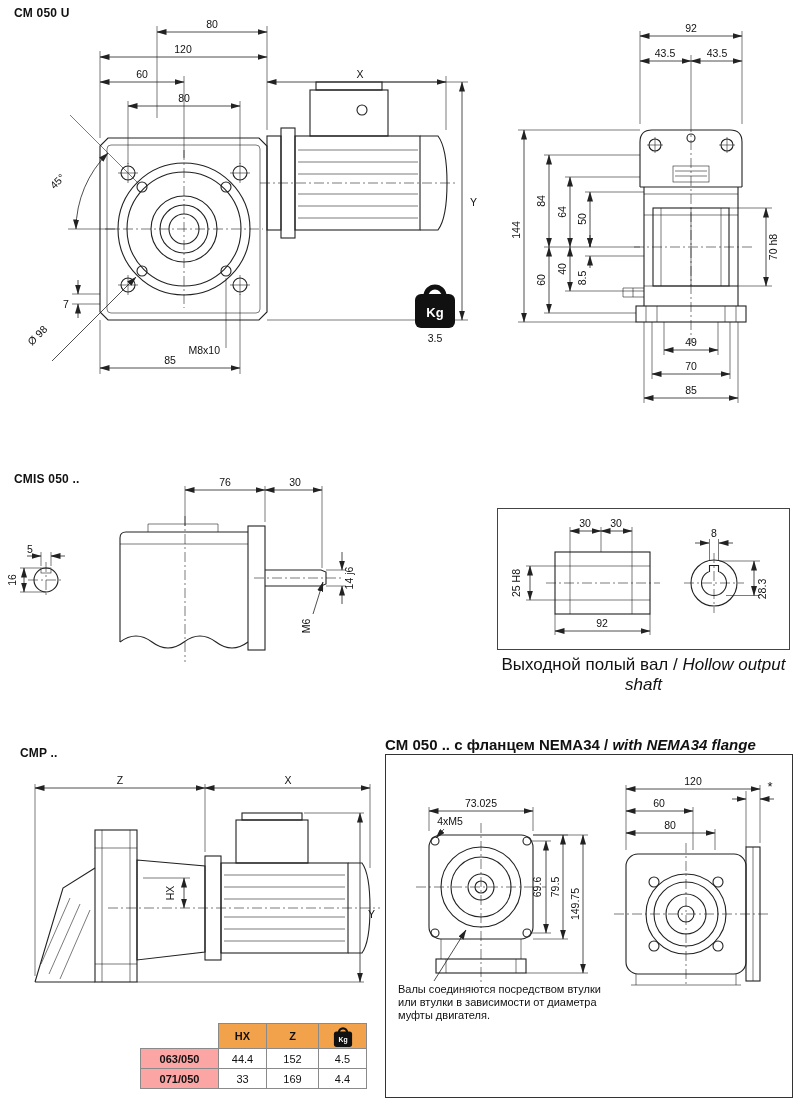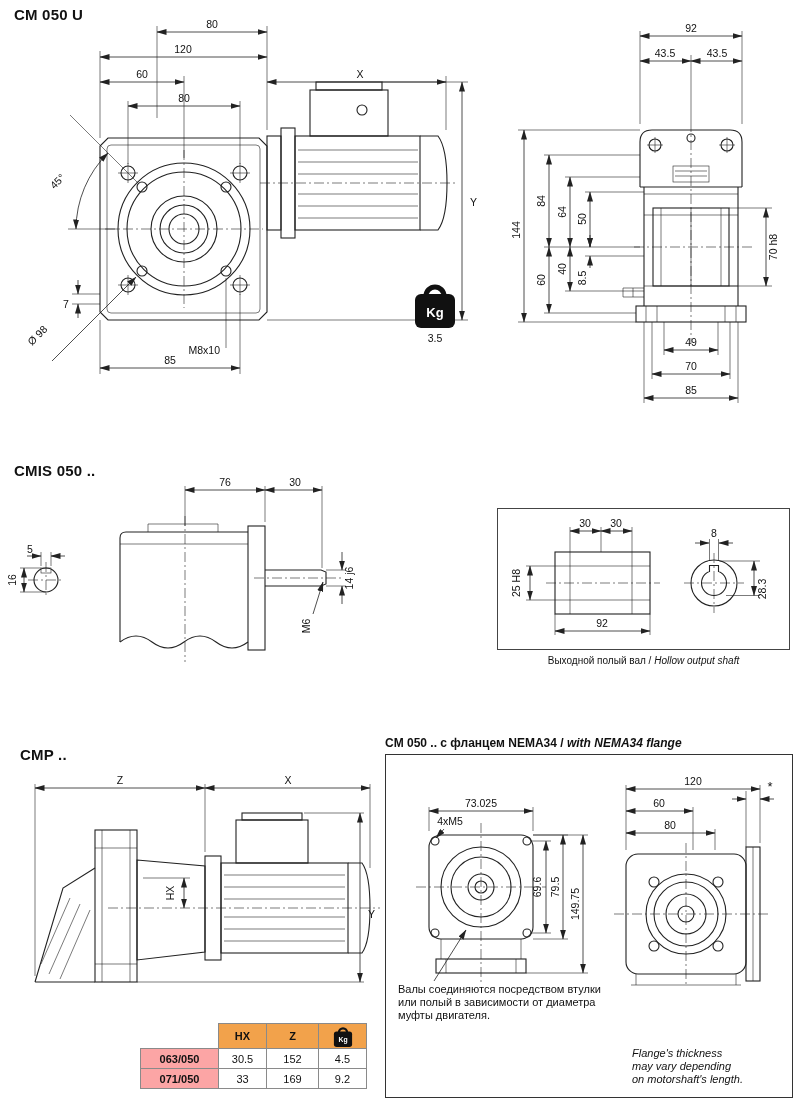--- a/index.html
+++ b/index.html
@@ -1,29 +1,29 @@
 <!DOCTYPE html>
 <html><head>
 <meta charset="utf-8">
 <style>
   *{margin:0;padding:0;box-sizing:border-box}
   body{background:#fff;font-family:"Liberation Sans",sans-serif;color:#111}
   .page{position:relative;width:796px;height:1102px;background:#fff;overflow:hidden}
   .abs{position:absolute}
   svg{overflow:visible;display:block}
-  .sec-title{position:absolute;font-size:15px;font-weight:bold;letter-spacing:.2px}
+  .sec-title{position:absolute;font-size:12px;font-weight:bold;letter-spacing:.2px}
   .ln{stroke:#222;stroke-width:1.1;fill:none}
   .th{stroke:#222;stroke-width:.6;fill:none}
   .dim{stroke:#222;stroke-width:.8;fill:none}
   .cl{stroke:#222;stroke-width:.6;fill:none;stroke-dasharray:10 3 2 3}
   text.d{font-size:10.5px;fill:#111;font-family:"Liberation Sans",sans-serif}
   .box{position:absolute;border:1px solid #444;background:#fff}
-  .caption{position:absolute;font-size:10px}
+  .caption{position:absolute;font-size:17px}
   .caption .it{font-style:italic}
-  .nema-title{position:absolute;font-size:12px;font-weight:bold}
+  .nema-title{position:absolute;font-size:15px;font-weight:bold}
   .nema-title .it{font-style:italic}
   .note{position:absolute;font-size:11px;line-height:13px}
   .note.it{font-style:italic}
   table.spec{position:absolute;border-collapse:collapse;font-size:11px}
   table.spec th,table.spec td{border:1px solid #8a8a8a;text-align:center;vertical-align:middle}
   table.spec th{background:#f2a24b;font-weight:bold;width:48px;height:25px}
   table.spec td{height:20px;width:48px;background:#fff}
   table.spec td.model{background:#fca5a5;font-weight:bold;width:78px}
   table.spec td.corner{border:none;background:transparent}
 </style>
@@ -181,21 +181,21 @@
       <path class="th" d="M164,308 V341 M218,308 V341 M152,308 V365 M230,308 V365 M144,308 V389 M238,308 V389"></path>
       <line class="dim" x1="164" y1="336" x2="218" y2="336" marker-start="url(#aS)" marker-end="url(#aE)"></line>
       <text class="d" x="191" y="332" text-anchor="middle">49</text>
       <line class="dim" x1="152" y1="360" x2="230" y2="360" marker-start="url(#aS)" marker-end="url(#aE)"></line>
       <text class="d" x="191" y="356" text-anchor="middle">70</text>
       <line class="dim" x1="144" y1="384" x2="238" y2="384" marker-start="url(#aS)" marker-end="url(#aE)"></line>
       <text class="d" x="191" y="380" text-anchor="middle">85</text>
     </g>
   </svg>
 
-  <div class="sec-title" style="left:14px;top:462px">CMIS 050 ..</div>
+  <div class="sec-title" style="left:14px;top:472px">CMIS 050 ..</div>
 
   <svg class="abs" style="left:8px;top:476px" width="372" height="204" viewBox="0 0 372 204">
     <g>
       <path class="ln" d="M112,166 V62 Q112,56 118,56 H240"></path>
       <rect class="ln" x="240" y="50" width="17" height="124"></rect>
       <path class="th" d="M112,68 H240 M140,56 V48 H210 V56"></path>
       <path class="ln" d="M112,166 q16,-12 32,0 t32,0 t32,0 t32,0"></path>
       <path class="ln" d="M257,94 H313 L318,96 V108 L313,110 H257"></path>
       <path class="cl" d="M246,102 H334 M177,40 V186"></path>
     </g>
@@ -362,52 +362,47 @@
         <path class="th" d="M307,95 V52"></path>
         <line class="dim" x1="240" y1="56" x2="307" y2="56" marker-start="url(#aS)" marker-end="url(#aE)"></line>
         <text class="d" x="273" y="52" text-anchor="middle">60</text>
         <path class="th" d="M329,95 V74"></path>
         <line class="dim" x1="240" y1="78" x2="329" y2="78" marker-start="url(#aS)" marker-end="url(#aE)"></line>
         <text class="d" x="284" y="74" text-anchor="middle">80</text>
       </g>
     </svg>
     <div class="note" style="left:12px;top:228px;width:215px">
       <div>Валы соединяются посредством втулки</div>
-      <div>или полый в зависимости от диаметра</div>
+      <div>или втулки в зависимости от диаметра</div>
       <div>муфты двигателя.</div>
-    </div>
-    <div class="note it" style="left:246px;top:292px;width:160px">
-      <div>Flange's thickness</div>
-      <div>may vary depending</div>
-      <div>on motorshaft's length.</div>
     </div>
   </div>
 
   <table class="spec" style="left:140px;top:1023px">
     <tbody>
         <tr>
       <td class="corner"></td>
       <th>HX</th>
       <th style="width:52px">Z</th>
       <th style="width:46px">
         <svg width="20" height="23" viewBox="0 0 44 50" style="display:inline-block;vertical-align:middle">
           <path d="M13,16 a9,9 0 0 1 18,0" fill="none" stroke="#111" stroke-width="5"></path>
           <rect x="2" y="14" width="40" height="34" rx="6" fill="#111"></rect>
           <text x="22" y="38" text-anchor="middle" fill="#fff" style="font:bold 15px 'Liberation Sans',sans-serif">Kg</text>
         </svg>
       </th>
     </tr>
     <tr>
       <td class="model">063/050</td>
-      <td>30.5</td>
+      <td>44.4</td>
       <td>152</td>
       <td>4.5</td>
     </tr>
     <tr>
       <td class="model">071/050</td>
       <td>33</td>
       <td>169</td>
-      <td>9.2</td>
+      <td>4.4</td>
     </tr>
   </tbody>
     </table>
 
 </div>
 
 </body></html>

